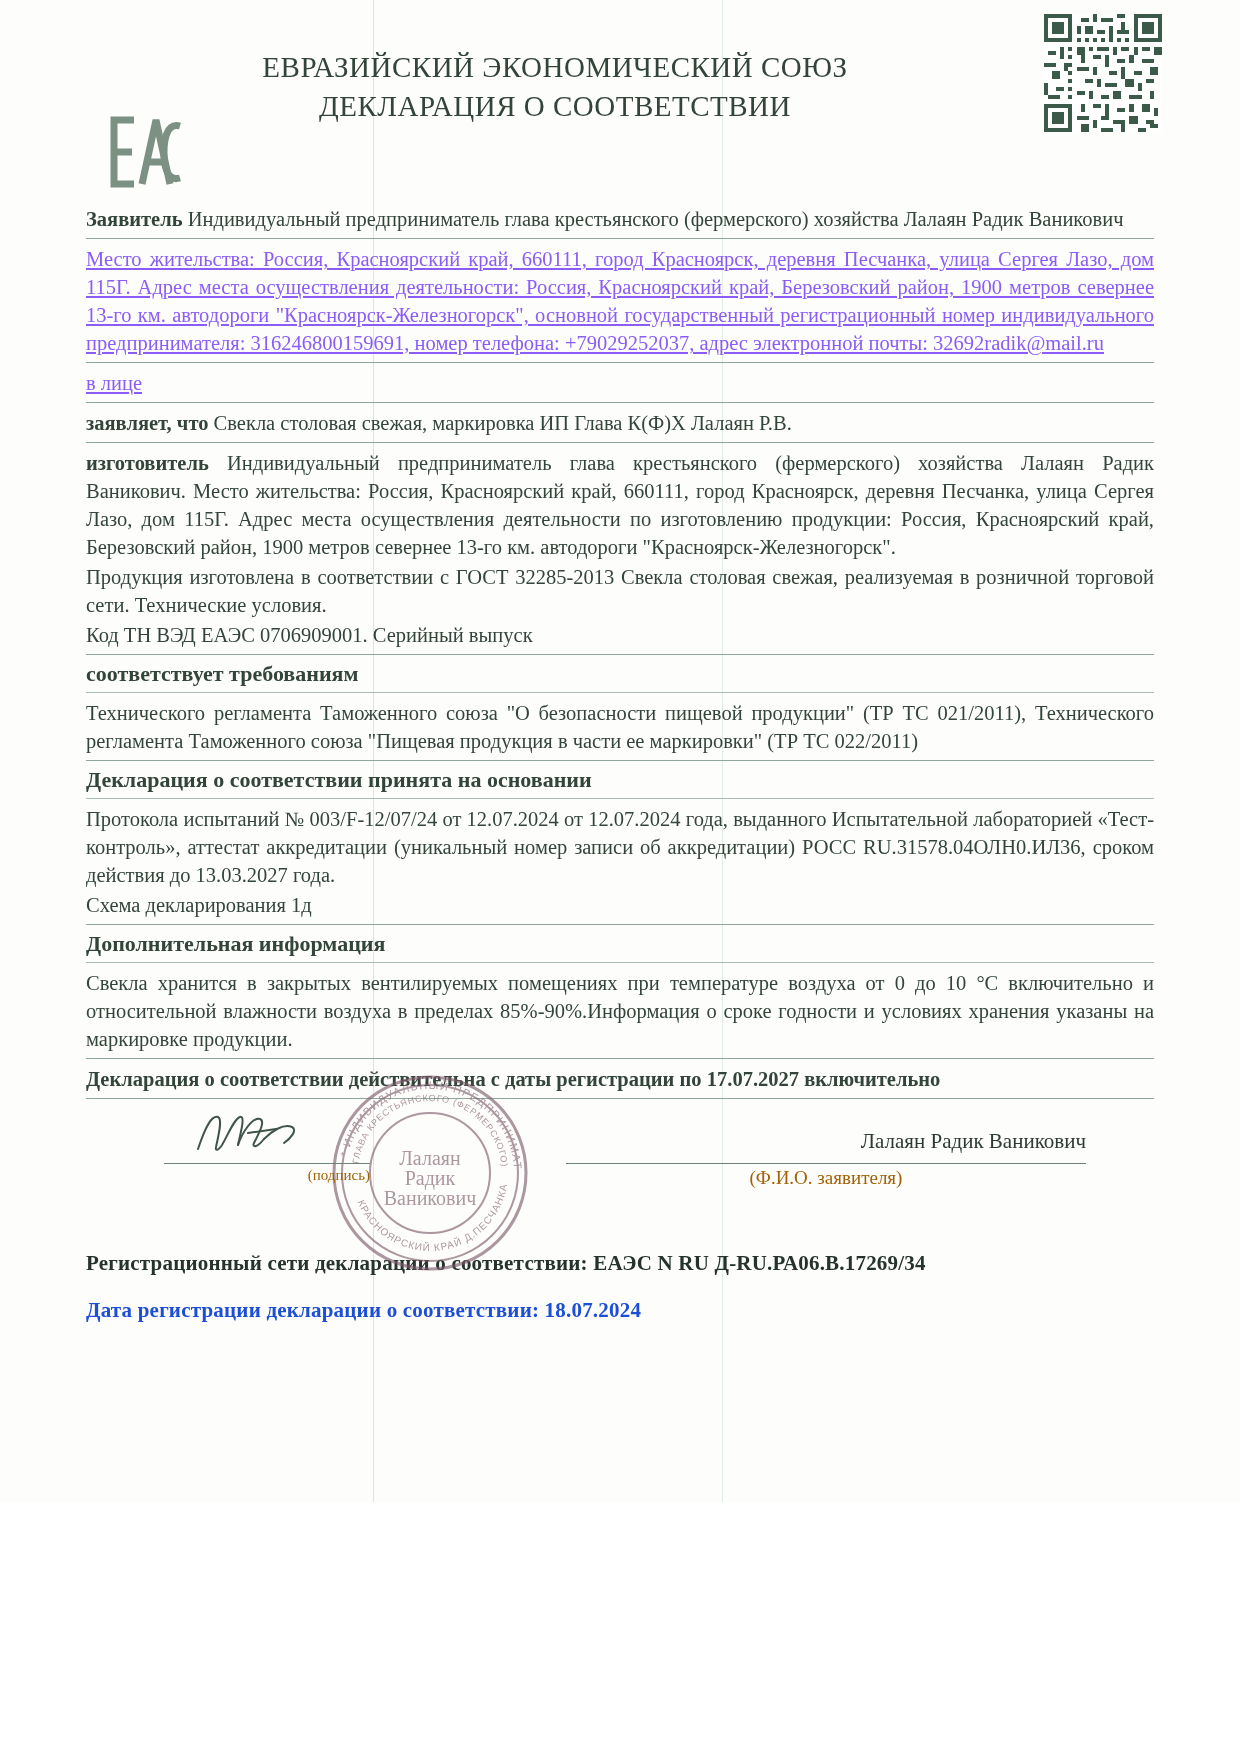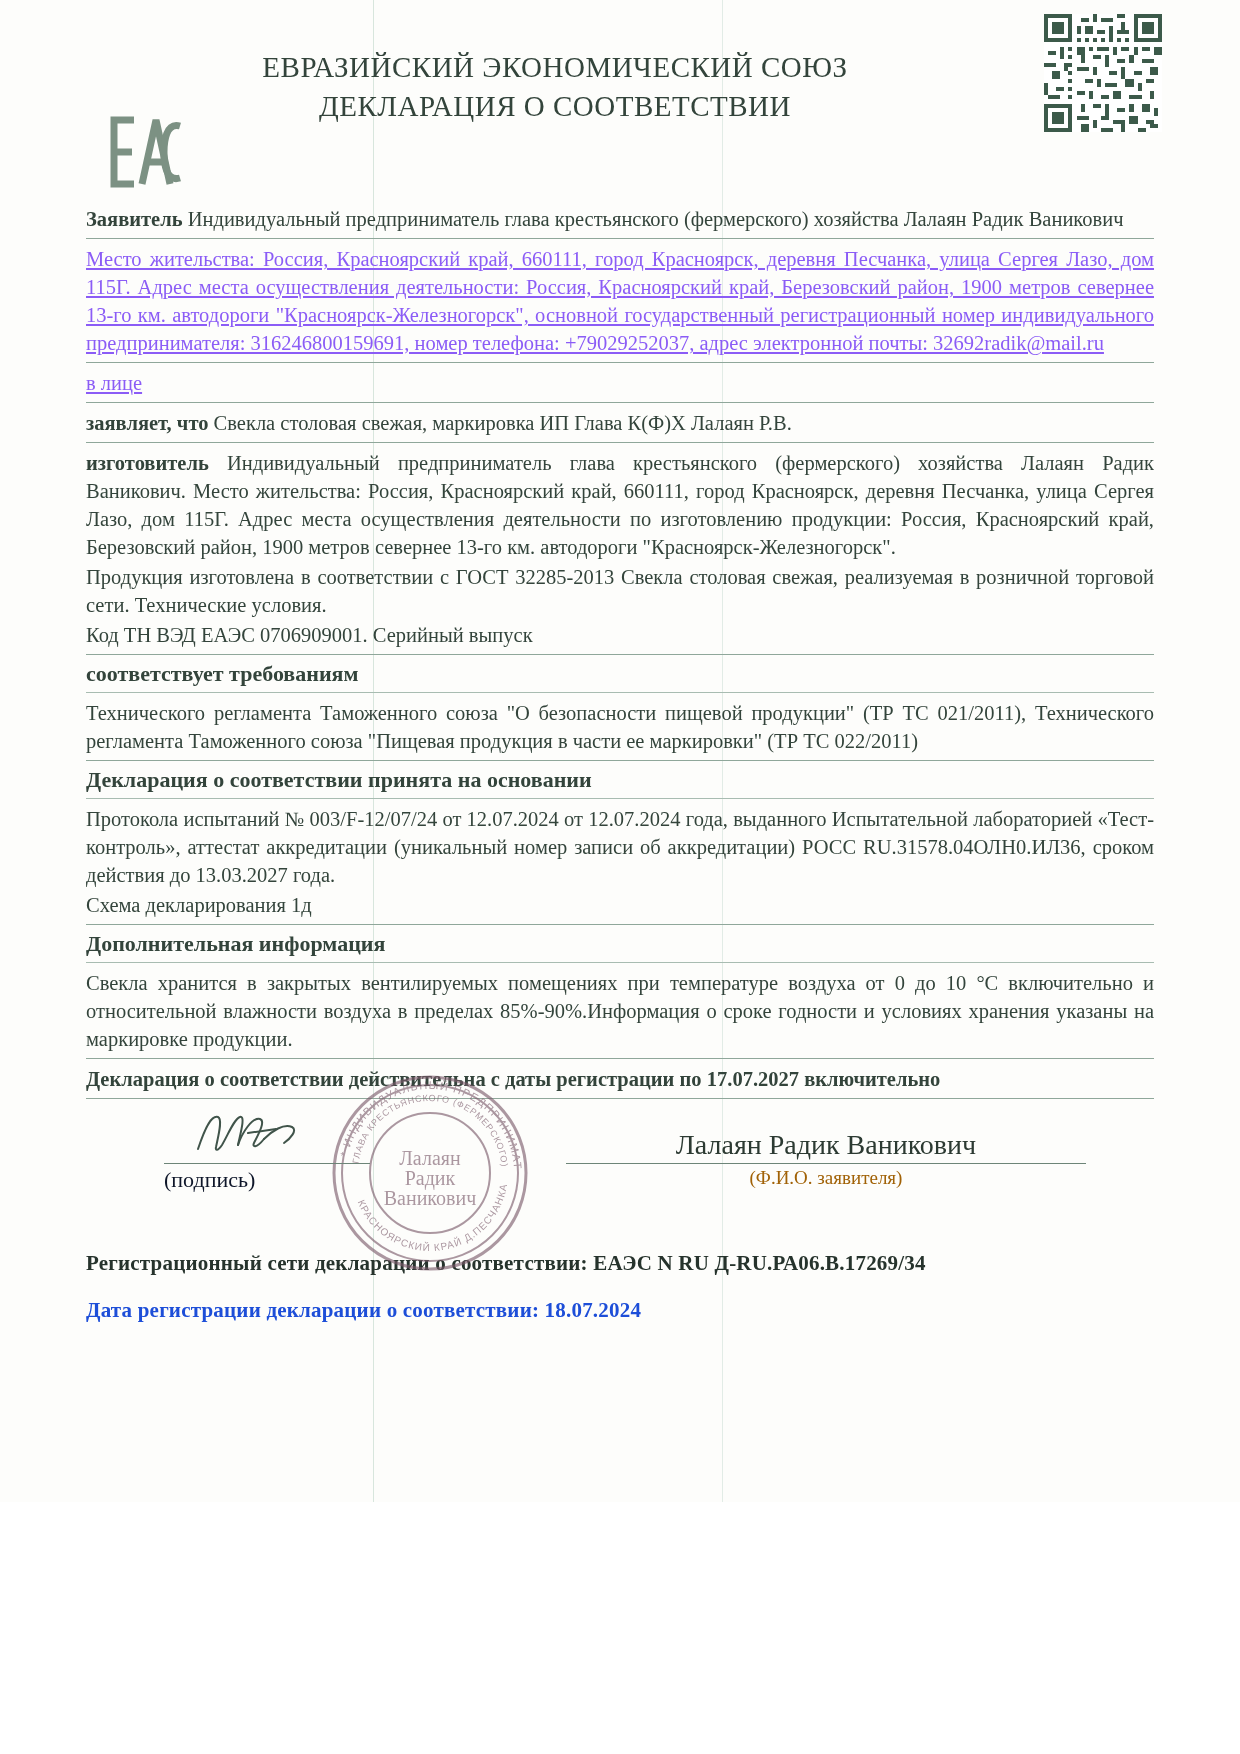--- a/index.html
+++ b/index.html
@@ -116,38 +116,38 @@
     left: 78px;
     top: 58px;
     width: 206px;
     border-bottom: 1px solid #6d8578;
   }
   .sig-cap-left {
     position: absolute;
     left: 78px;
     top: 62px;
     width: 206px;
-    text-align: left;
-    font-size: 22px;
-    color: #0f172a;
+    text-align: right;
+    font-size: 15px;
+    color: #a16207;
   }
   .sig-line-right {
     position: absolute;
     left: 480px;
     top: 58px;
     width: 520px;
     border-bottom: 1px solid #6d8578;
   }
   .sig-name-right {
     position: absolute;
     left: 480px;
     top: 24px;
     width: 520px;
-    text-align: center;
-    font-size: 28px;
+    text-align: right;
+    font-size: 21px;
     color: #2c3a32;
   }
   .sig-cap-right {
     position: absolute;
     left: 480px;
     top: 62px;
     width: 520px;
     text-align: center;
     font-size: 19px;
     color: #a16207;

